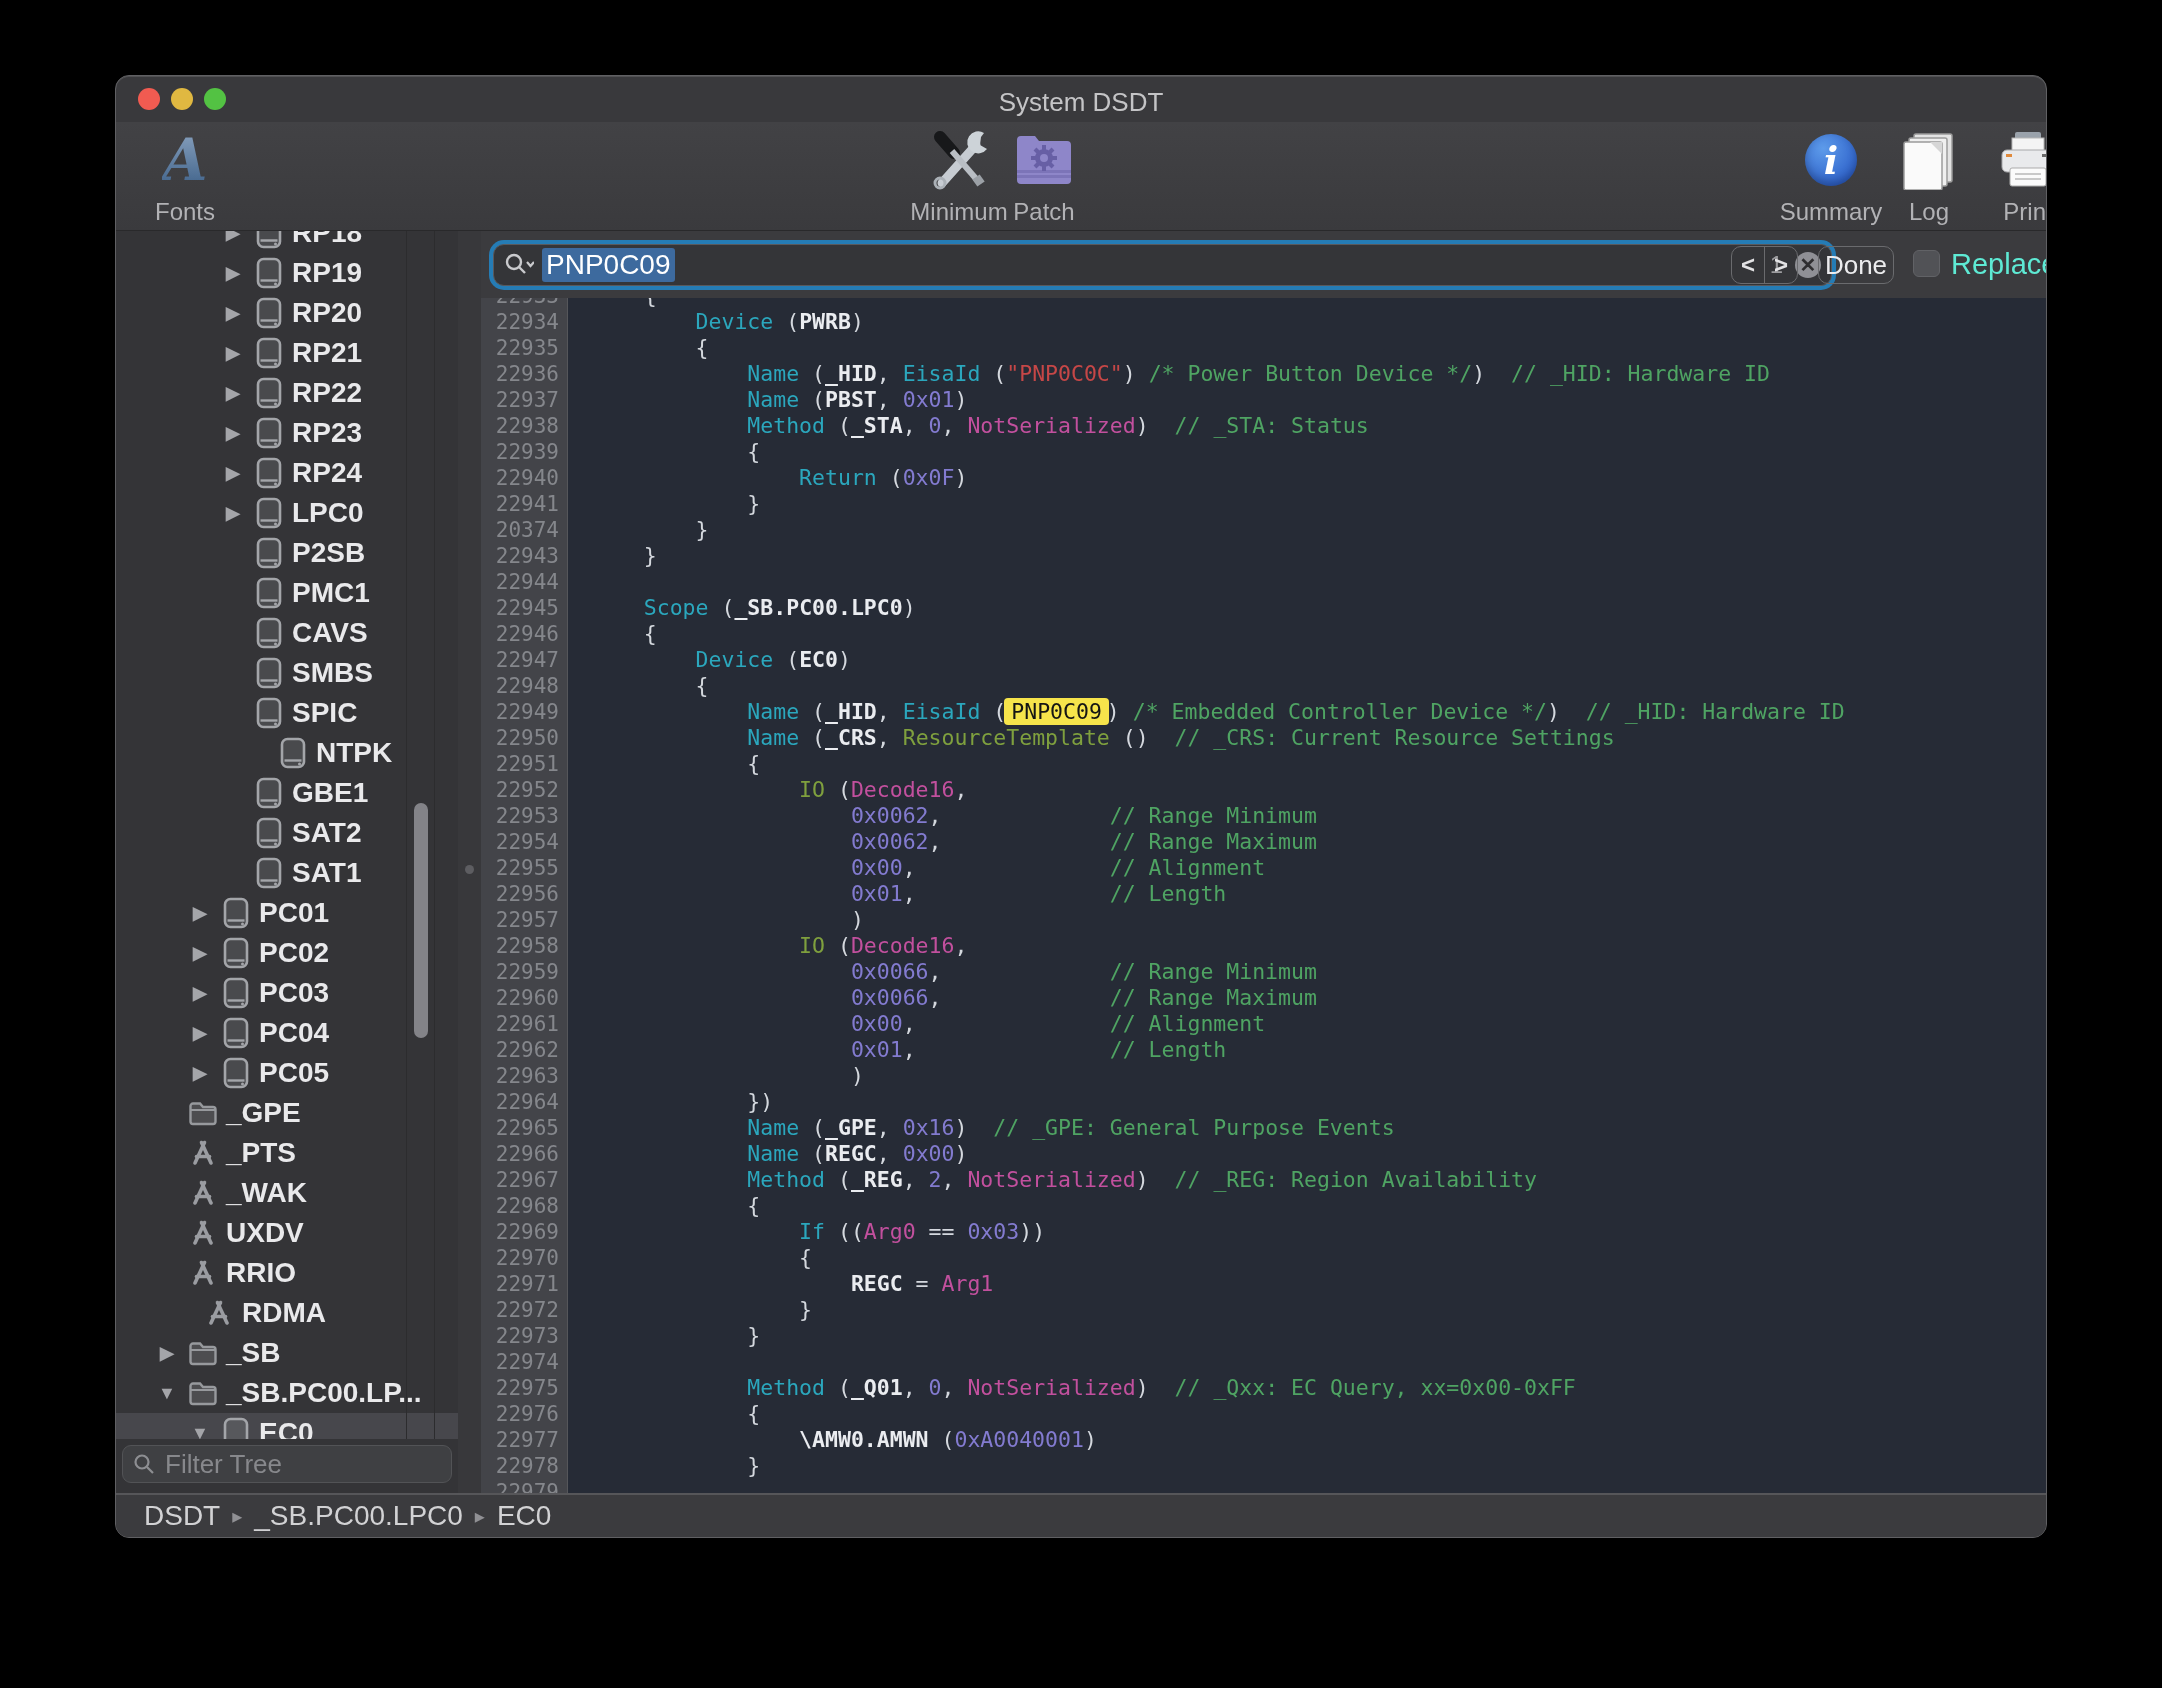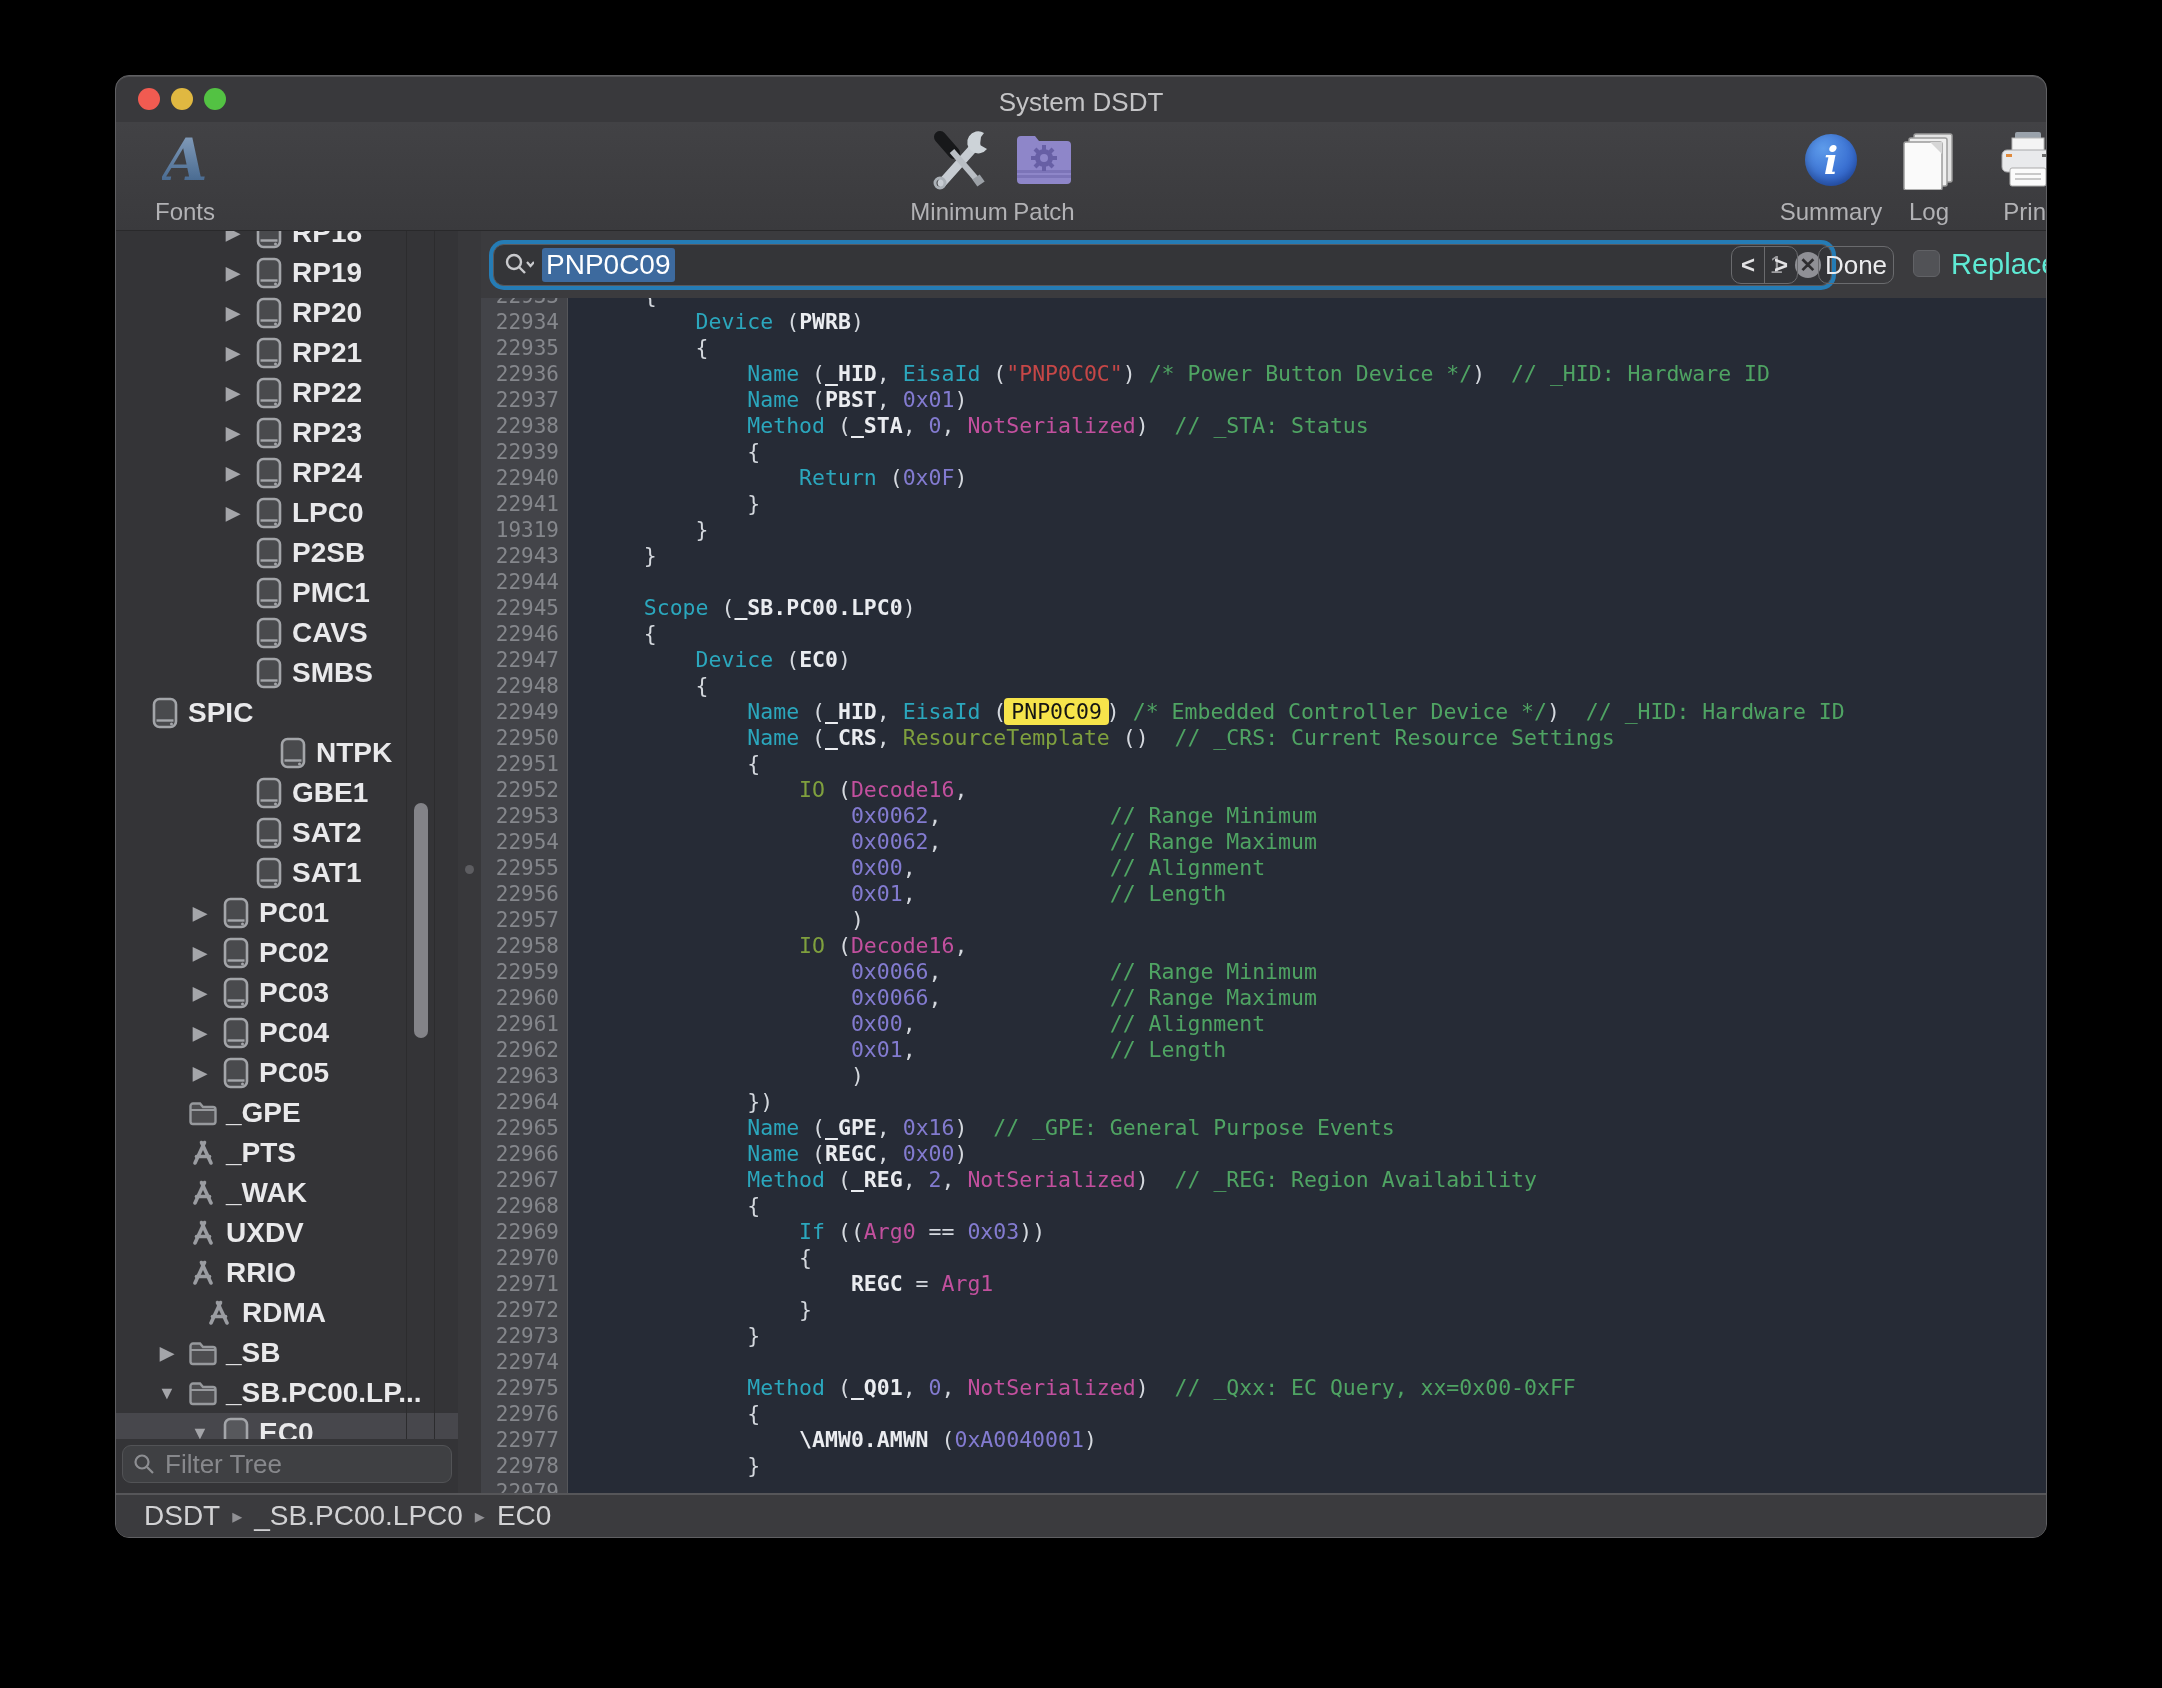--- a/index.html
+++ b/index.html
@@ -313,21 +313,21 @@
             <span class="disclosure hid">▶</span>
             <span class="tree-icon">
               <svg width="26" height="32" viewBox="0 0 26 32">
                 <rect x="2" y="2" width="22" height="28" rx="5.5" fill="rgba(130,132,138,0.28)" stroke="#a3a5a9" stroke-width="2.6"></rect>
                 <line x1="4.5" y1="23.5" x2="21.5" y2="23.5" stroke="#a3a5a9" stroke-width="2.4"></line>
                 <circle cx="19.5" cy="27" r="1.5" fill="#a3a5a9"></circle>
               </svg>
             </span>
             <span class="tree-label">SMBS</span>
           </div>
-          <div class="tree-row" style="">
+          <div class="tree-row" style="padding-left: 104px;">
             <span class="disclosure hid">▶</span>
             <span class="tree-icon">
               <svg width="26" height="32" viewBox="0 0 26 32">
                 <rect x="2" y="2" width="22" height="28" rx="5.5" fill="rgba(130,132,138,0.28)" stroke="#a3a5a9" stroke-width="2.6"></rect>
                 <line x1="4.5" y1="23.5" x2="21.5" y2="23.5" stroke="#a3a5a9" stroke-width="2.4"></line>
                 <circle cx="19.5" cy="27" r="1.5" fill="#a3a5a9"></circle>
               </svg>
             </span>
             <span class="tree-label">SPIC</span>
           </div>
@@ -584,21 +584,21 @@
         <div class="codelines">
             <div class="code-row"><span class="lineno">22933</span><span class="codetext"><span class="t-p">    {</span></span></div>
             <div class="code-row"><span class="lineno">22934</span><span class="codetext"><span class="t-p">        </span><span class="t-k">Device</span><span class="t-p"> (</span><span class="t-id">PWRB</span><span class="t-p">)</span></span></div>
             <div class="code-row"><span class="lineno">22935</span><span class="codetext"><span class="t-p">        {</span></span></div>
             <div class="code-row"><span class="lineno">22936</span><span class="codetext"><span class="t-p">            </span><span class="t-k">Name</span><span class="t-p"> (</span><span class="t-id">_HID</span><span class="t-p">, </span><span class="t-k">EisaId</span><span class="t-p"> (</span><span class="t-s">"PNP0C0C"</span><span class="t-p">) </span><span class="t-c">/* Power Button Device */</span><span class="t-p">)  </span><span class="t-c">// _HID: Hardware ID</span></span></div>
             <div class="code-row"><span class="lineno">22937</span><span class="codetext"><span class="t-p">            </span><span class="t-k">Name</span><span class="t-p"> (</span><span class="t-id">PBST</span><span class="t-p">, </span><span class="t-n">0x01</span><span class="t-p">)</span></span></div>
             <div class="code-row"><span class="lineno">22938</span><span class="codetext"><span class="t-p">            </span><span class="t-k">Method</span><span class="t-p"> (</span><span class="t-id">_STA</span><span class="t-p">, </span><span class="t-n">0</span><span class="t-p">, </span><span class="t-a">NotSerialized</span><span class="t-p">)  </span><span class="t-c">// _STA: Status</span></span></div>
             <div class="code-row"><span class="lineno">22939</span><span class="codetext"><span class="t-p">            {</span></span></div>
             <div class="code-row"><span class="lineno">22940</span><span class="codetext"><span class="t-p">                </span><span class="t-k">Return</span><span class="t-p"> (</span><span class="t-n">0x0F</span><span class="t-p">)</span></span></div>
             <div class="code-row"><span class="lineno">22941</span><span class="codetext"><span class="t-p">            }</span></span></div>
-            <div class="code-row"><span class="lineno">19319</span><span class="codetext"><span class="t-p">        }</span></span></div>
+            <div class="code-row"><span class="lineno">20374</span><span class="codetext"><span class="t-p">        }</span></span></div>
             <div class="code-row"><span class="lineno">22943</span><span class="codetext"><span class="t-p">    }</span></span></div>
             <div class="code-row"><span class="lineno">22944</span><span class="codetext"></span></div>
             <div class="code-row"><span class="lineno">22945</span><span class="codetext"><span class="t-p">    </span><span class="t-k">Scope</span><span class="t-p"> (</span><span class="t-id">_SB.PC00.LPC0</span><span class="t-p">)</span></span></div>
             <div class="code-row"><span class="lineno">22946</span><span class="codetext"><span class="t-p">    {</span></span></div>
             <div class="code-row"><span class="lineno">22947</span><span class="codetext"><span class="t-p">        </span><span class="t-k">Device</span><span class="t-p"> (</span><span class="t-id">EC0</span><span class="t-p">)</span></span></div>
             <div class="code-row"><span class="lineno">22948</span><span class="codetext"><span class="t-p">        {</span></span></div>
             <div class="code-row"><span class="lineno">22949</span><span class="codetext"><span class="t-p">            </span><span class="t-k">Name</span><span class="t-p"> (</span><span class="t-id">_HID</span><span class="t-p">, </span><span class="t-k">EisaId</span><span class="t-p"> (</span><span class="t-hl">PNP0C09</span><span class="t-p">) </span><span class="t-c">/* Embedded Controller Device */</span><span class="t-p">)  </span><span class="t-c">// _HID: Hardware ID</span></span></div>
             <div class="code-row"><span class="lineno">22950</span><span class="codetext"><span class="t-p">            </span><span class="t-k">Name</span><span class="t-p"> (</span><span class="t-id">_CRS</span><span class="t-p">, </span><span class="t-r">ResourceTemplate</span><span class="t-p"> ()  </span><span class="t-c">// _CRS: Current Resource Settings</span></span></div>
             <div class="code-row"><span class="lineno">22951</span><span class="codetext"><span class="t-p">            {</span></span></div>
             <div class="code-row"><span class="lineno">22952</span><span class="codetext"><span class="t-p">                </span><span class="t-r">IO</span><span class="t-p"> (</span><span class="t-a">Decode16</span><span class="t-p">,</span></span></div>

